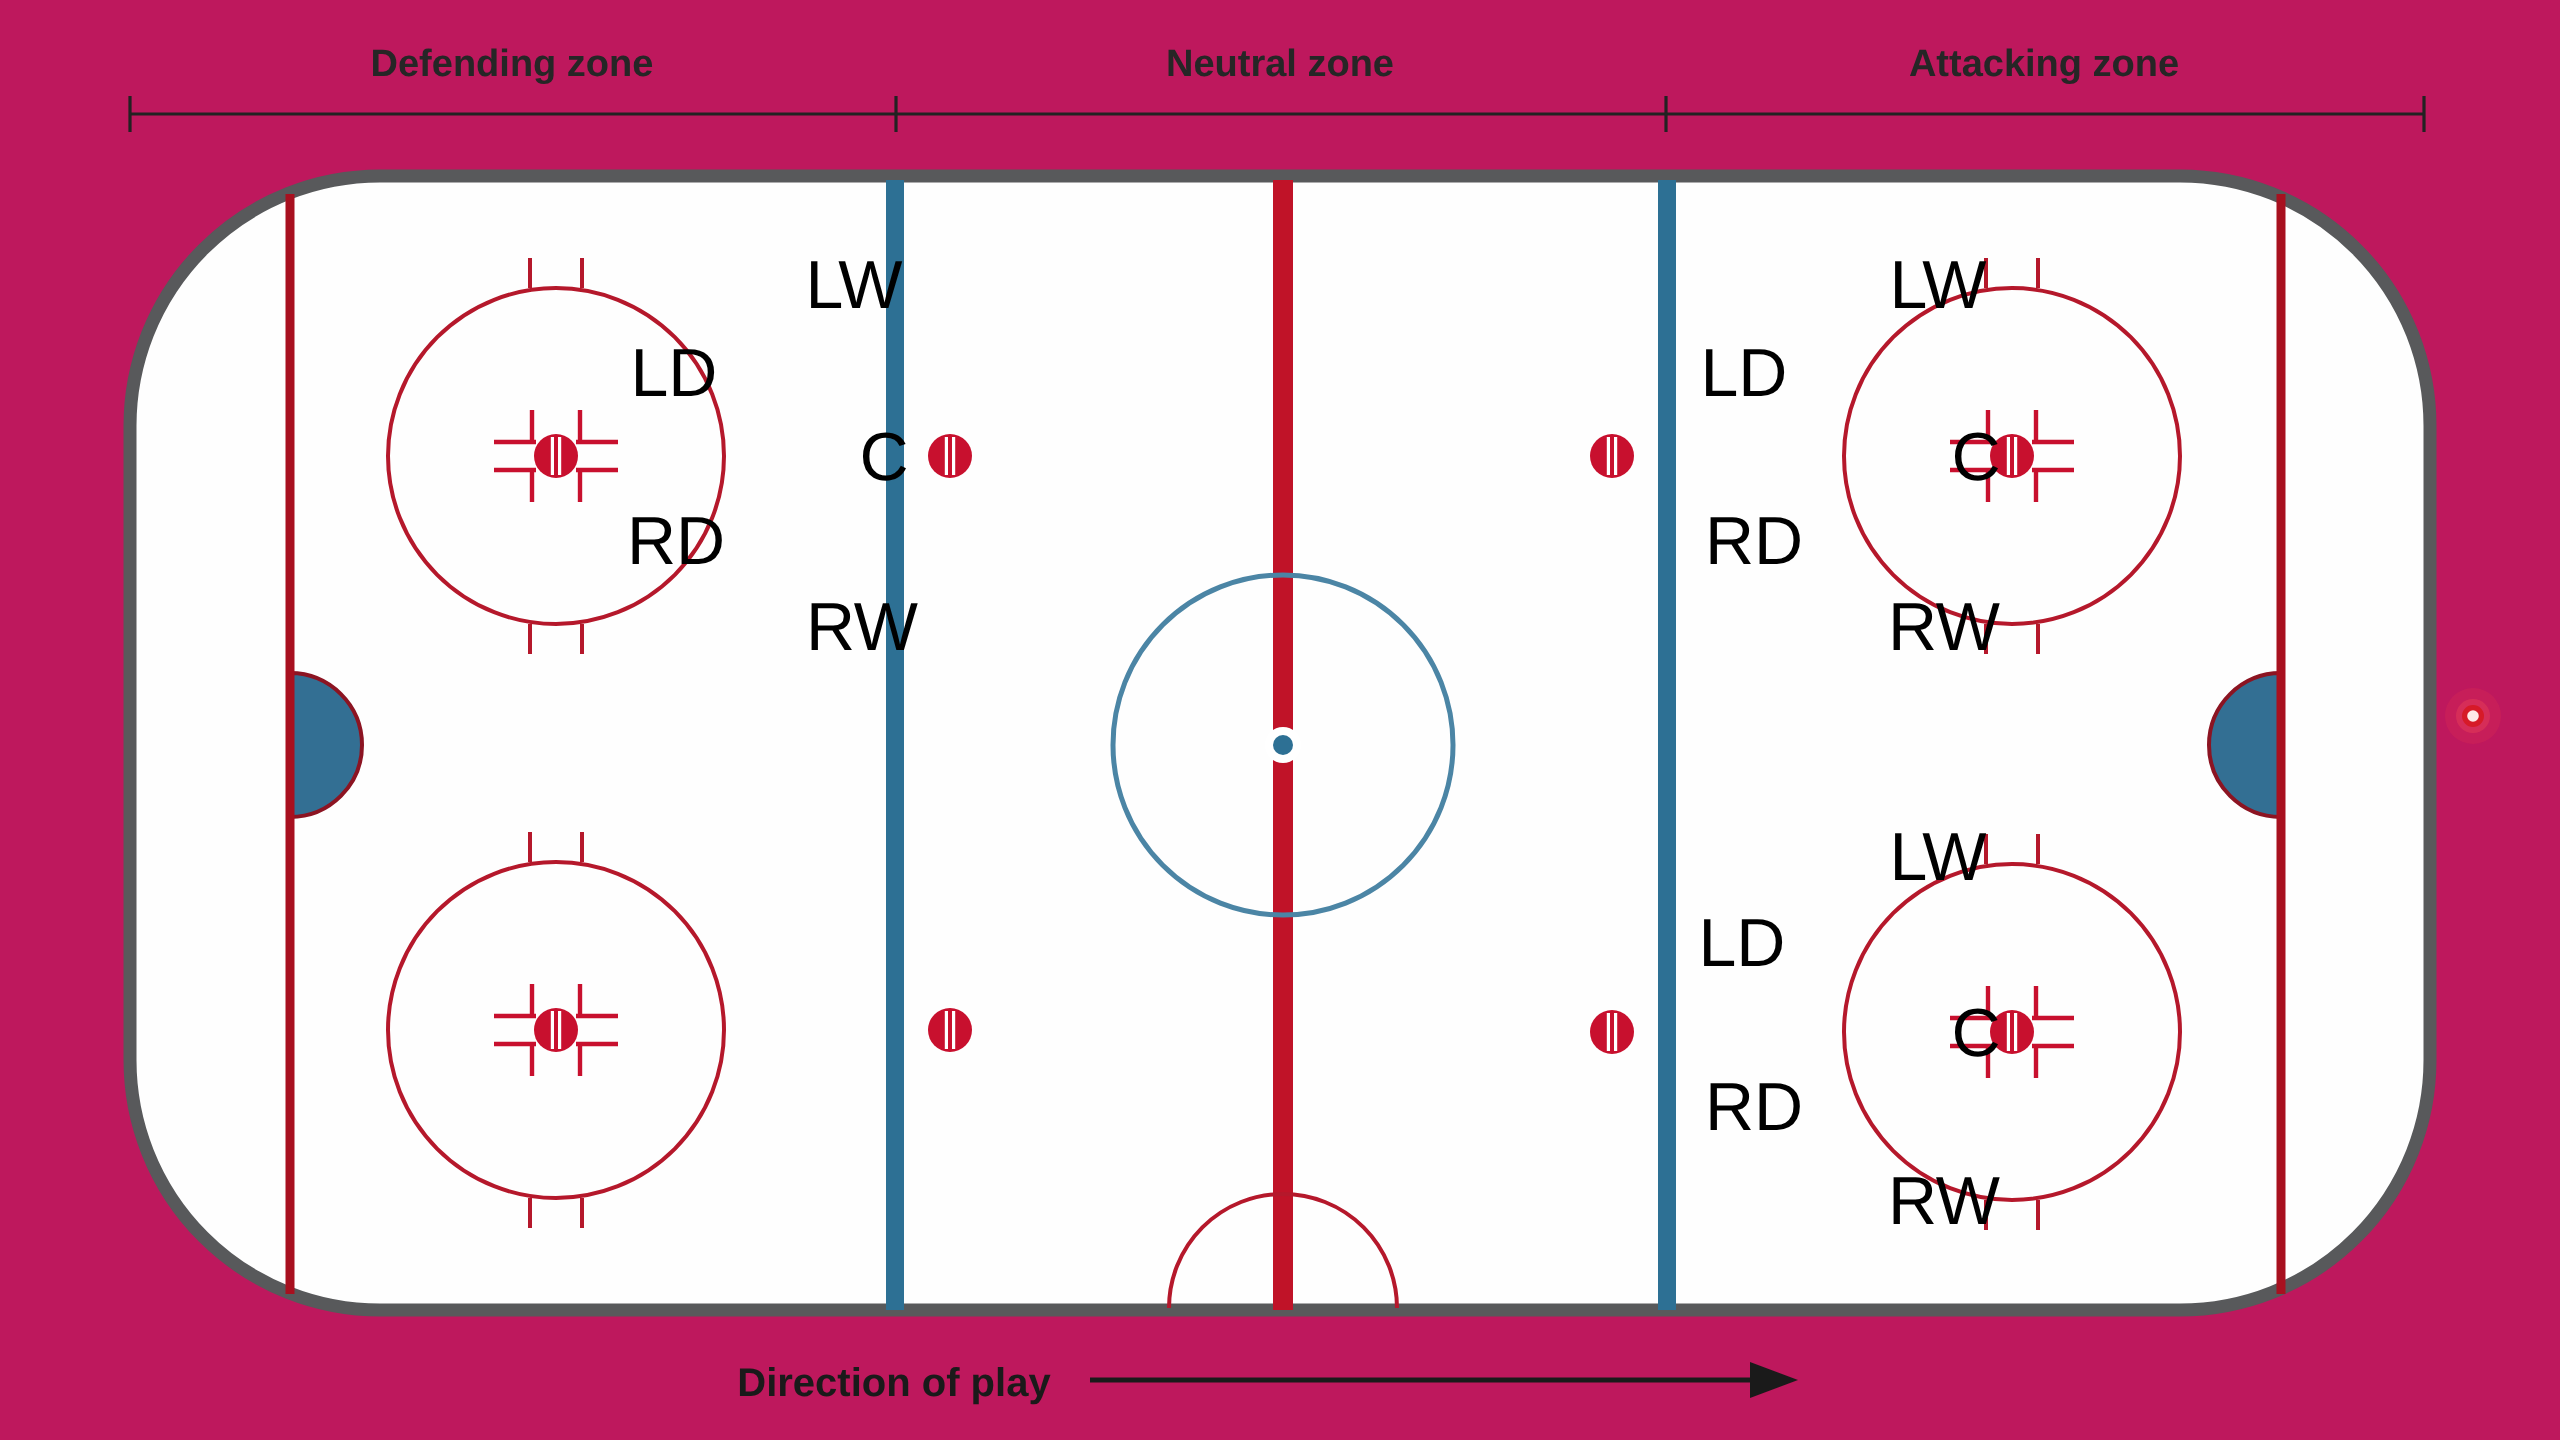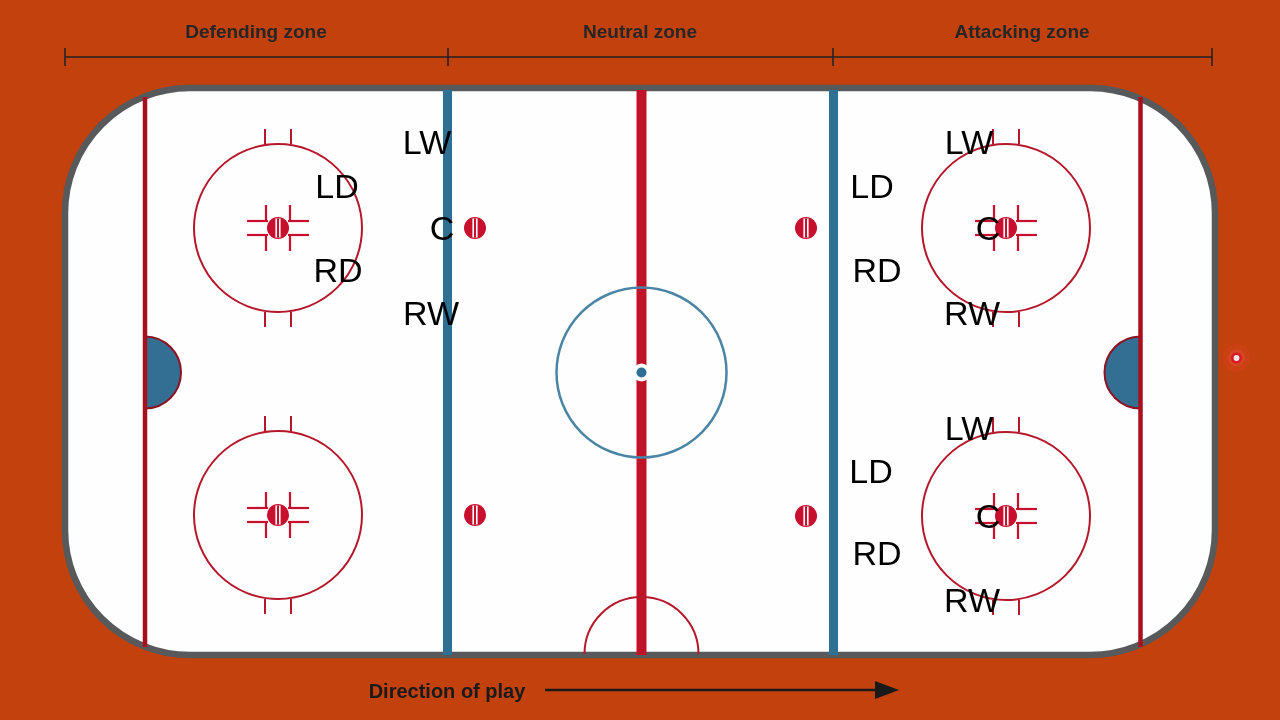--- a/index.html
+++ b/index.html
@@ -1,16 +1,16 @@
 <!DOCTYPE html>
 <html><head>
 <meta charset="utf-8">
 <style>
   html, body { margin: 0; padding: 0; background: #ffffff; }
-  .stage { position: relative; width: 1280px; height: 720px; background: #c2410c; overflow: hidden; }
+  .stage { position: relative; width: 1280px; height: 720px; background: #be185d; overflow: hidden; }
   svg { display: block; }
   text { font-family: "Liberation Sans", sans-serif; fill: #000000; }
   .zone-label { font-size: 19px; font-weight: 700; fill: #262626; }
   .pos-label  { font-size: 34px; font-weight: 400; fill: #000000; }
   .dir-label  { font-size: 20px; font-weight: 700; fill: #1a1a1a; }
 </style>
 </head>
 <body>
 
 <div class="stage">

